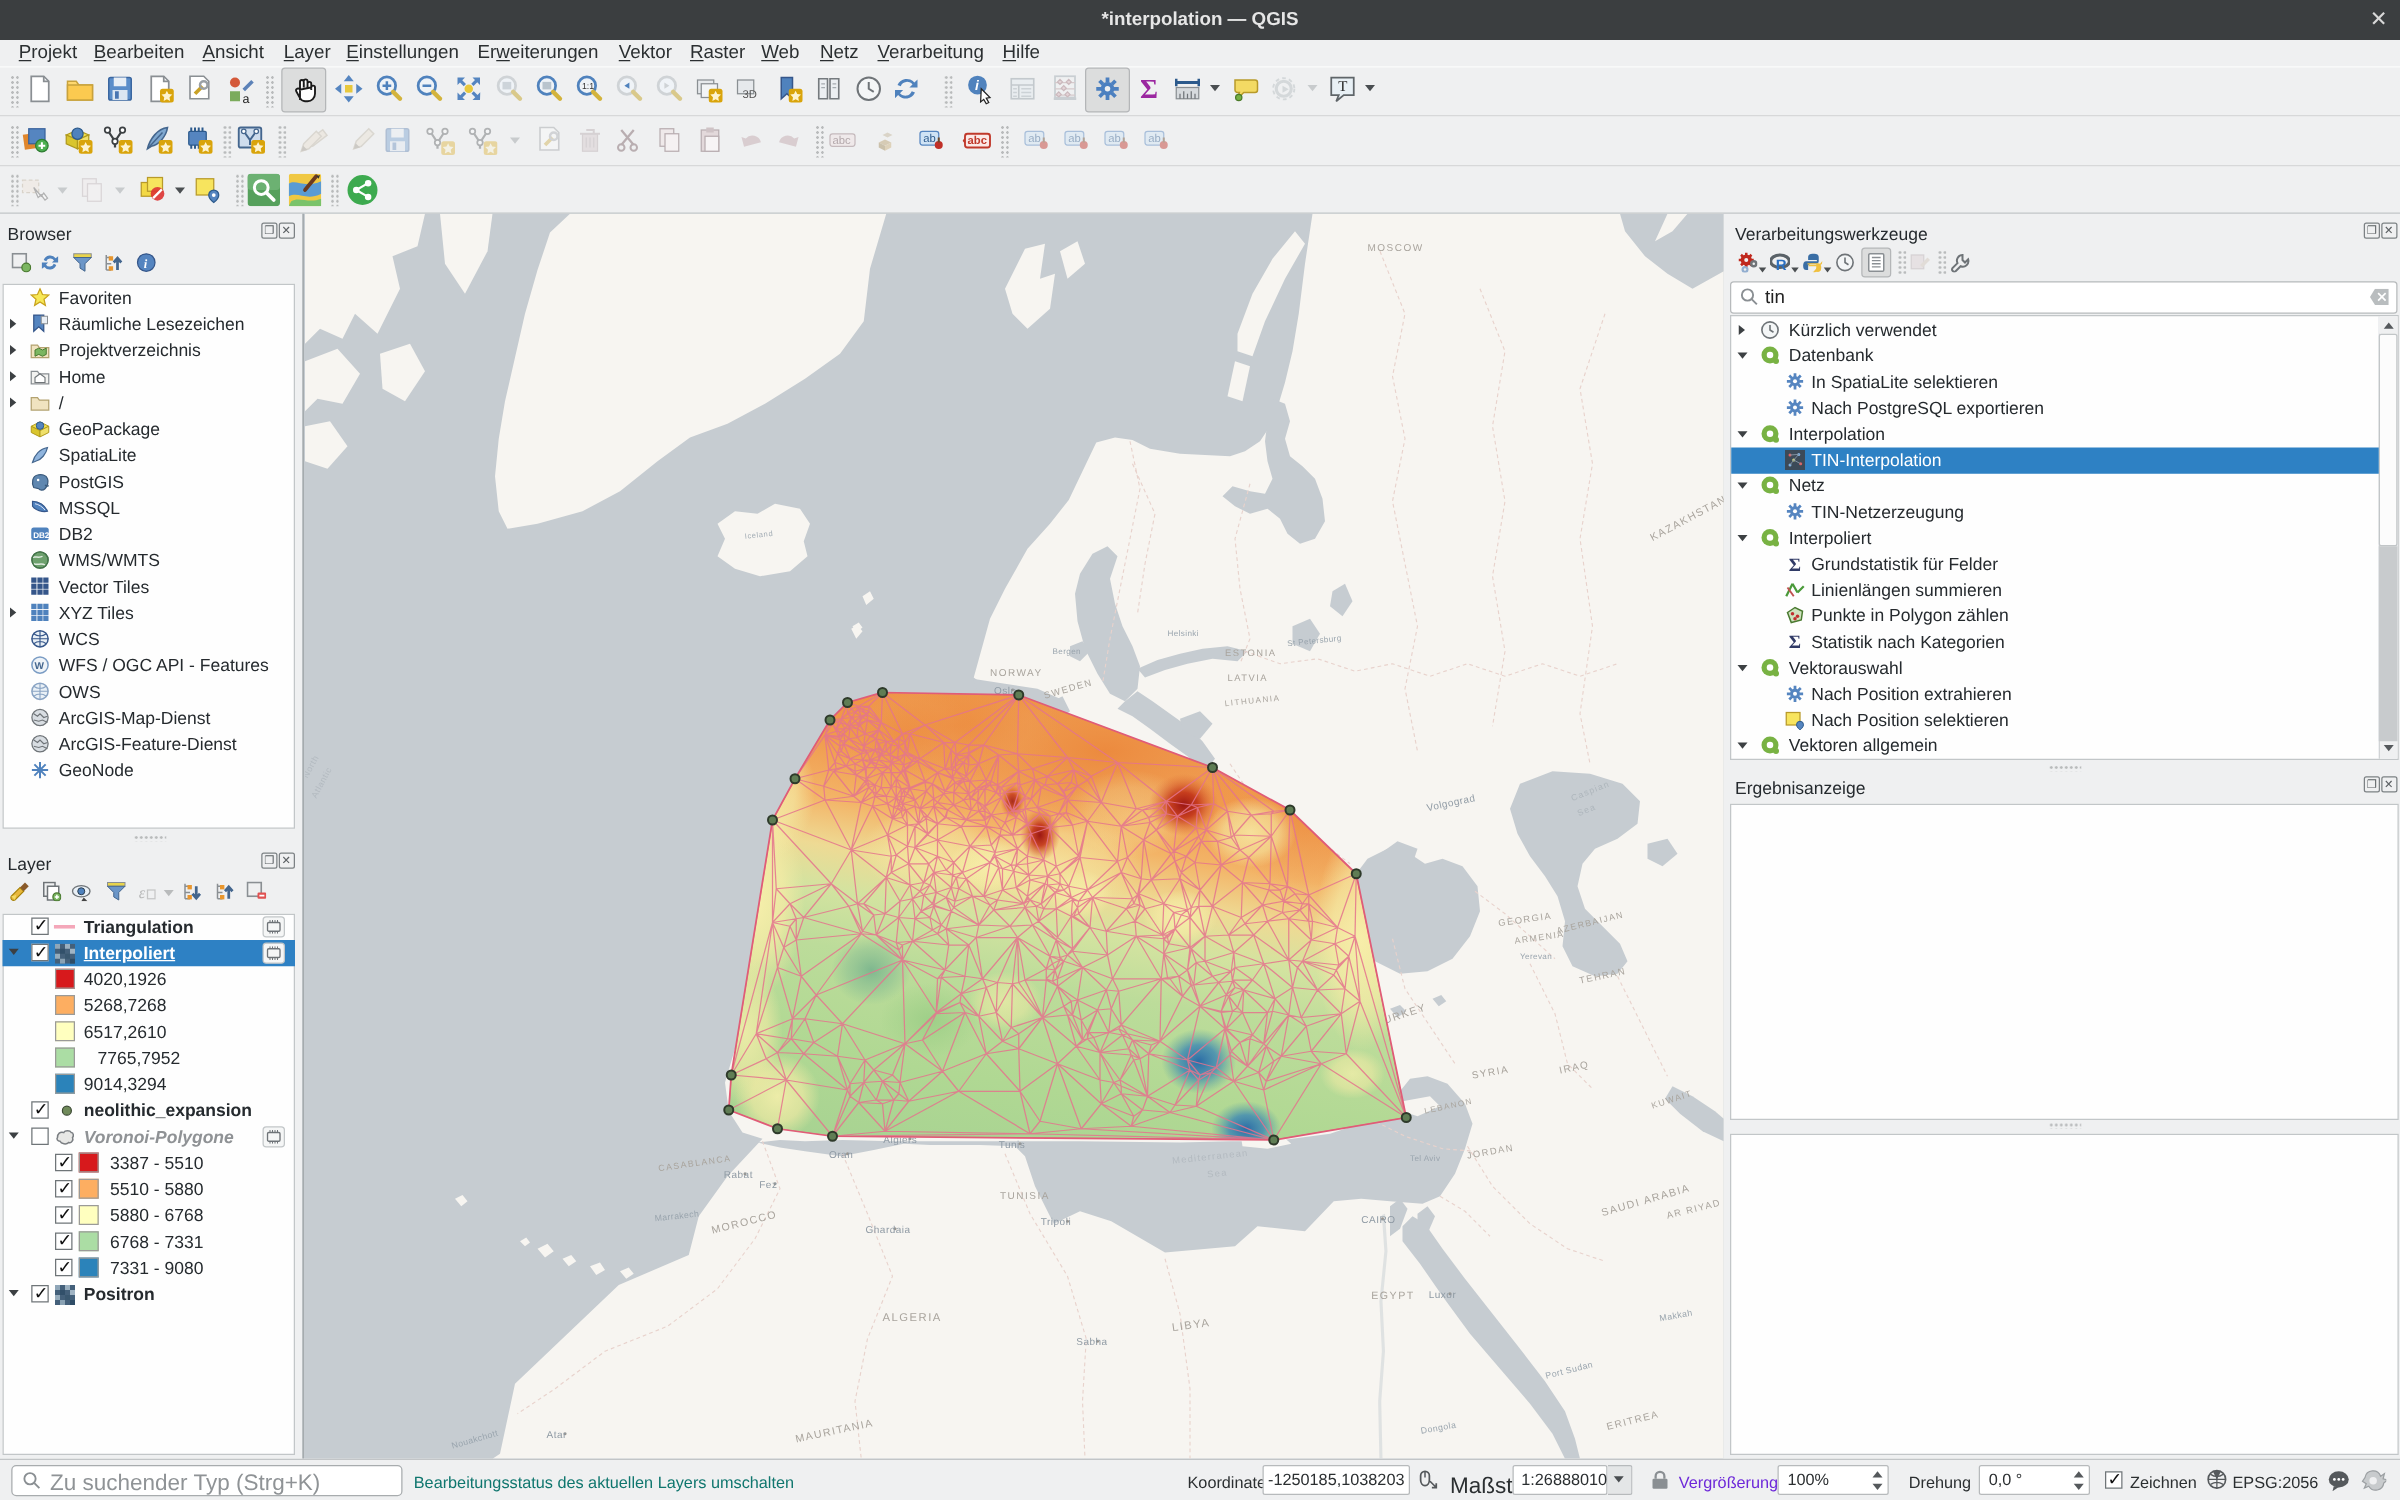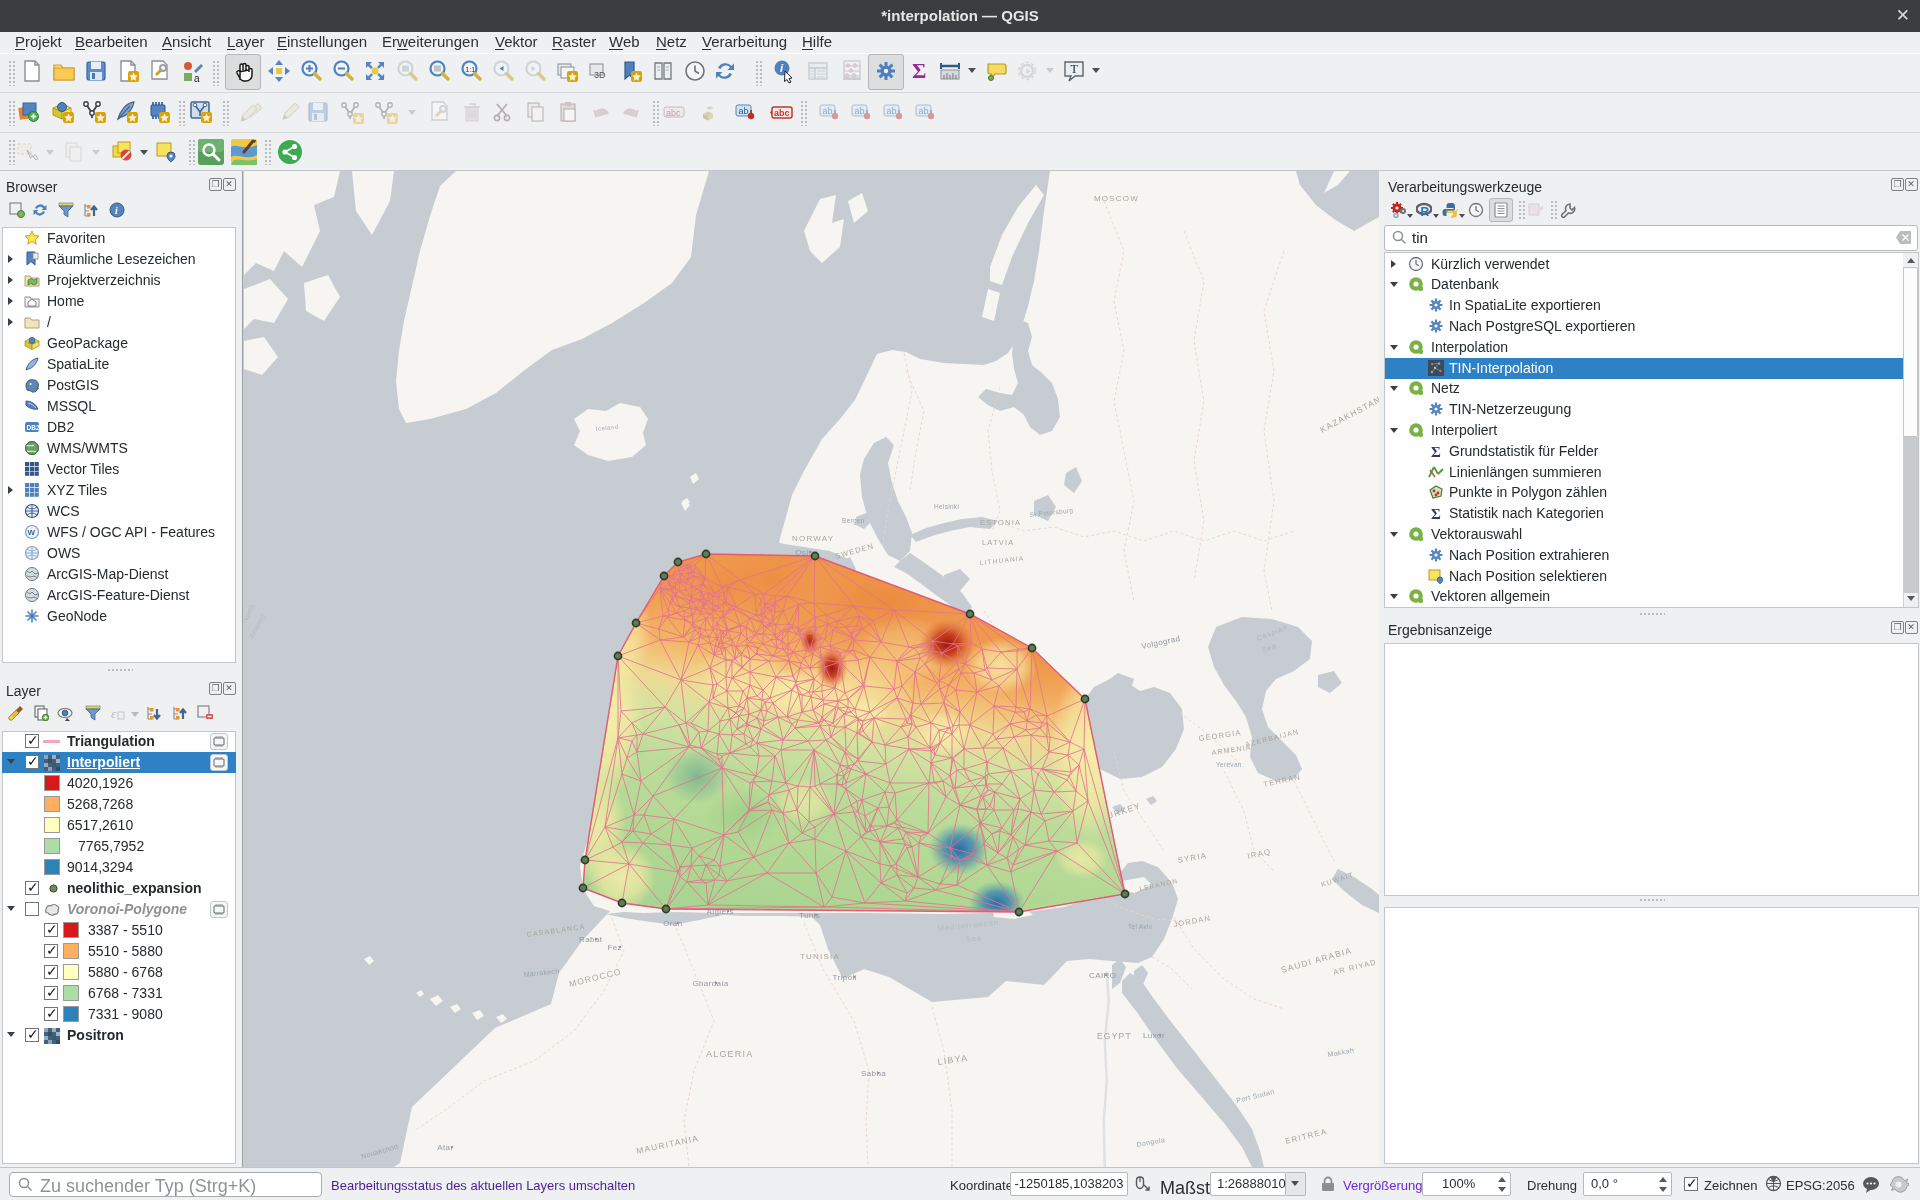--- a/index.html
+++ b/index.html
@@ -1037,21 +1037,21 @@
 <div class="trow" style="left:1431px;top:276.3px">Datenbank</div>
 <svg class="ico" style="left:1428px;top:297.1px" width="16" height="16" viewBox="0 0 16 16">
     <g fill="#5585c0">
       <circle cx="8" cy="8" r="4"></circle>
       <g stroke="#5585c0" stroke-width="2.2">
         <path d="M8 1.5v3M8 11.5v3M1.5 8h3M11.5 8h3M3.4 3.4l2.1 2.1M10.5 10.5l2.1 2.1M12.6 3.4l-2.1 2.1M5.5 10.5l-2.1 2.1"></path>
       </g>
     </g>
     <circle cx="8" cy="8" r="1.6" fill="#fff"></circle>
   </svg>
-<div class="trow" style="left:1449px;top:297.1px">In SpatiaLite exportieren</div>
+<div class="trow" style="left:1449px;top:297.1px">In SpatiaLite selektieren</div>
 <svg class="ico" style="left:1428px;top:317.90000000000003px" width="16" height="16" viewBox="0 0 16 16">
     <g fill="#5585c0">
       <circle cx="8" cy="8" r="4"></circle>
       <g stroke="#5585c0" stroke-width="2.2">
         <path d="M8 1.5v3M8 11.5v3M1.5 8h3M11.5 8h3M3.4 3.4l2.1 2.1M10.5 10.5l2.1 2.1M12.6 3.4l-2.1 2.1M5.5 10.5l-2.1 2.1"></path>
       </g>
     </g>
     <circle cx="8" cy="8" r="1.6" fill="#fff"></circle>
   </svg>
 <div class="trow" style="left:1449px;top:317.90000000000003px">Nach PostgreSQL exportieren</div>
@@ -1153,38 +1153,38 @@
 <div class="white" style="left:1384px;top:643px;width:535px;height:253px"></div>
 <div class="sep" style="left:1639px;top:898px;width:26px;height:5px"></div>
 <div class="white" style="left:1384px;top:907px;width:535px;height:257px"></div>
 <div id="statusbar"></div>
 <div class="sin" style="left:9px;top:1172px;width:313px;height:25px;border-radius:4px;border-color:#a8acae"></div>
 <svg class="ico" style="left:18px;top:1177px" width="15" height="15" viewBox="0 0 15 15">
     <circle cx="6" cy="6" r="4.5" fill="none" stroke="#8a8f93" stroke-width="1.5"></circle>
     <path d="M9.5 9.5 L13.5 13.5" stroke="#8a8f93" stroke-width="1.5"></path>
   </svg>
 <div class="abs" style="left:40px;top:1176px;font-size:18px;color:#8f9396">Zu suchender Typ (Strg+K)</div>
-<div class="abs" style="left:331px;top:1178px;font-size:13px;color:#4c1d95">Bearbeitungsstatus des aktuellen Layers umschalten</div>
+<div class="abs" style="left:331px;top:1178px;font-size:13px;color:#0f766e">Bearbeitungsstatus des aktuellen Layers umschalten</div>
 <div class="abs" style="left:950px;top:1178px;font-size:13px;color:#2b2f31">Koordinate</div>
 <div class="sin" style="left:1010px;top:1172px;width:118px;height:24px;text-align:center;line-height:22px">-1250185,1038203</div>
 <svg class="ico" style="left:1133px;top:1175px" width="18" height="18" viewBox="0 0 18 18">
     <path d="M7 2 c2 0 3.5 1.5 3.5 3.5 V9 c0 2.5 -1.5 4.5 -3.5 4.5 S3.5 11.5 3.5 9 V5.5 C3.5 3.5 5 2 7 2z" fill="none" stroke="#55595c" stroke-width="1.4"></path>
     <path d="M7 2v5" stroke="#55595c" stroke-width="1.2"></path>
     <path d="M11 10 l5 5 M12.5 15 l3.5 0 0 -3.5" stroke="#55595c" stroke-width="1.4" fill="none"></path>
   </svg>
 <div class="abs" style="left:1160px;top:1178px;font-size:18px;color:#2b2f31">Maßstab</div>
 <div class="sin" style="left:1210px;top:1172px;width:76px;height:24px;padding-left:6px;line-height:22px">1:26888010</div>
 <div class="abs" style="left:1286px;top:1172px;width:20px;height:24px;background:#e4e6e7;border:1px solid #b7babc;border-left:none;border-radius:0 2px 2px 0"></div>
 <div class="abs" style="left:1291px;top:1181px;width:0;height:0;border-top:5px solid #4a4e51;border-left:4.5px solid transparent;border-right:4.5px solid transparent"></div>
 <svg class="ico" style="left:1320px;top:1176px" width="16" height="16" viewBox="0 0 16 16">
     <rect x="2" y="7" width="12" height="8" rx="1" fill="#8a8f93"></rect>
     <path d="M4.5 7 V5 a3.5 3.5 0 0 1 7 0 V7" fill="none" stroke="#8a8f93" stroke-width="1.8"></path>
   </svg>
 <div class="abs" style="left:1343px;top:1178px;font-size:13px;color:#6d28d9">Vergrößerung</div>
-<div class="sin" style="left:1422px;top:1172px;width:89px;height:24px;padding-left:19px;line-height:22px">100%</div>
+<div class="sin" style="left:1422px;top:1172px;width:89px;height:24px;padding-left:7px;line-height:22px">100%</div>
 <div class="spin" style="left:1494px;top:1174px">
     <div class="u"></div>
     <div class="d"></div>
   </div>
 <div class="abs" style="left:1527px;top:1178px;font-size:13px;color:#2b2f31">Drehung</div>
 <div class="sin" style="left:1583px;top:1172px;width:89px;height:24px;padding-left:7px;line-height:22px">0,0 °</div>
 <div class="spin" style="left:1655px;top:1174px">
     <div class="u"></div>
     <div class="d"></div>
   </div>

